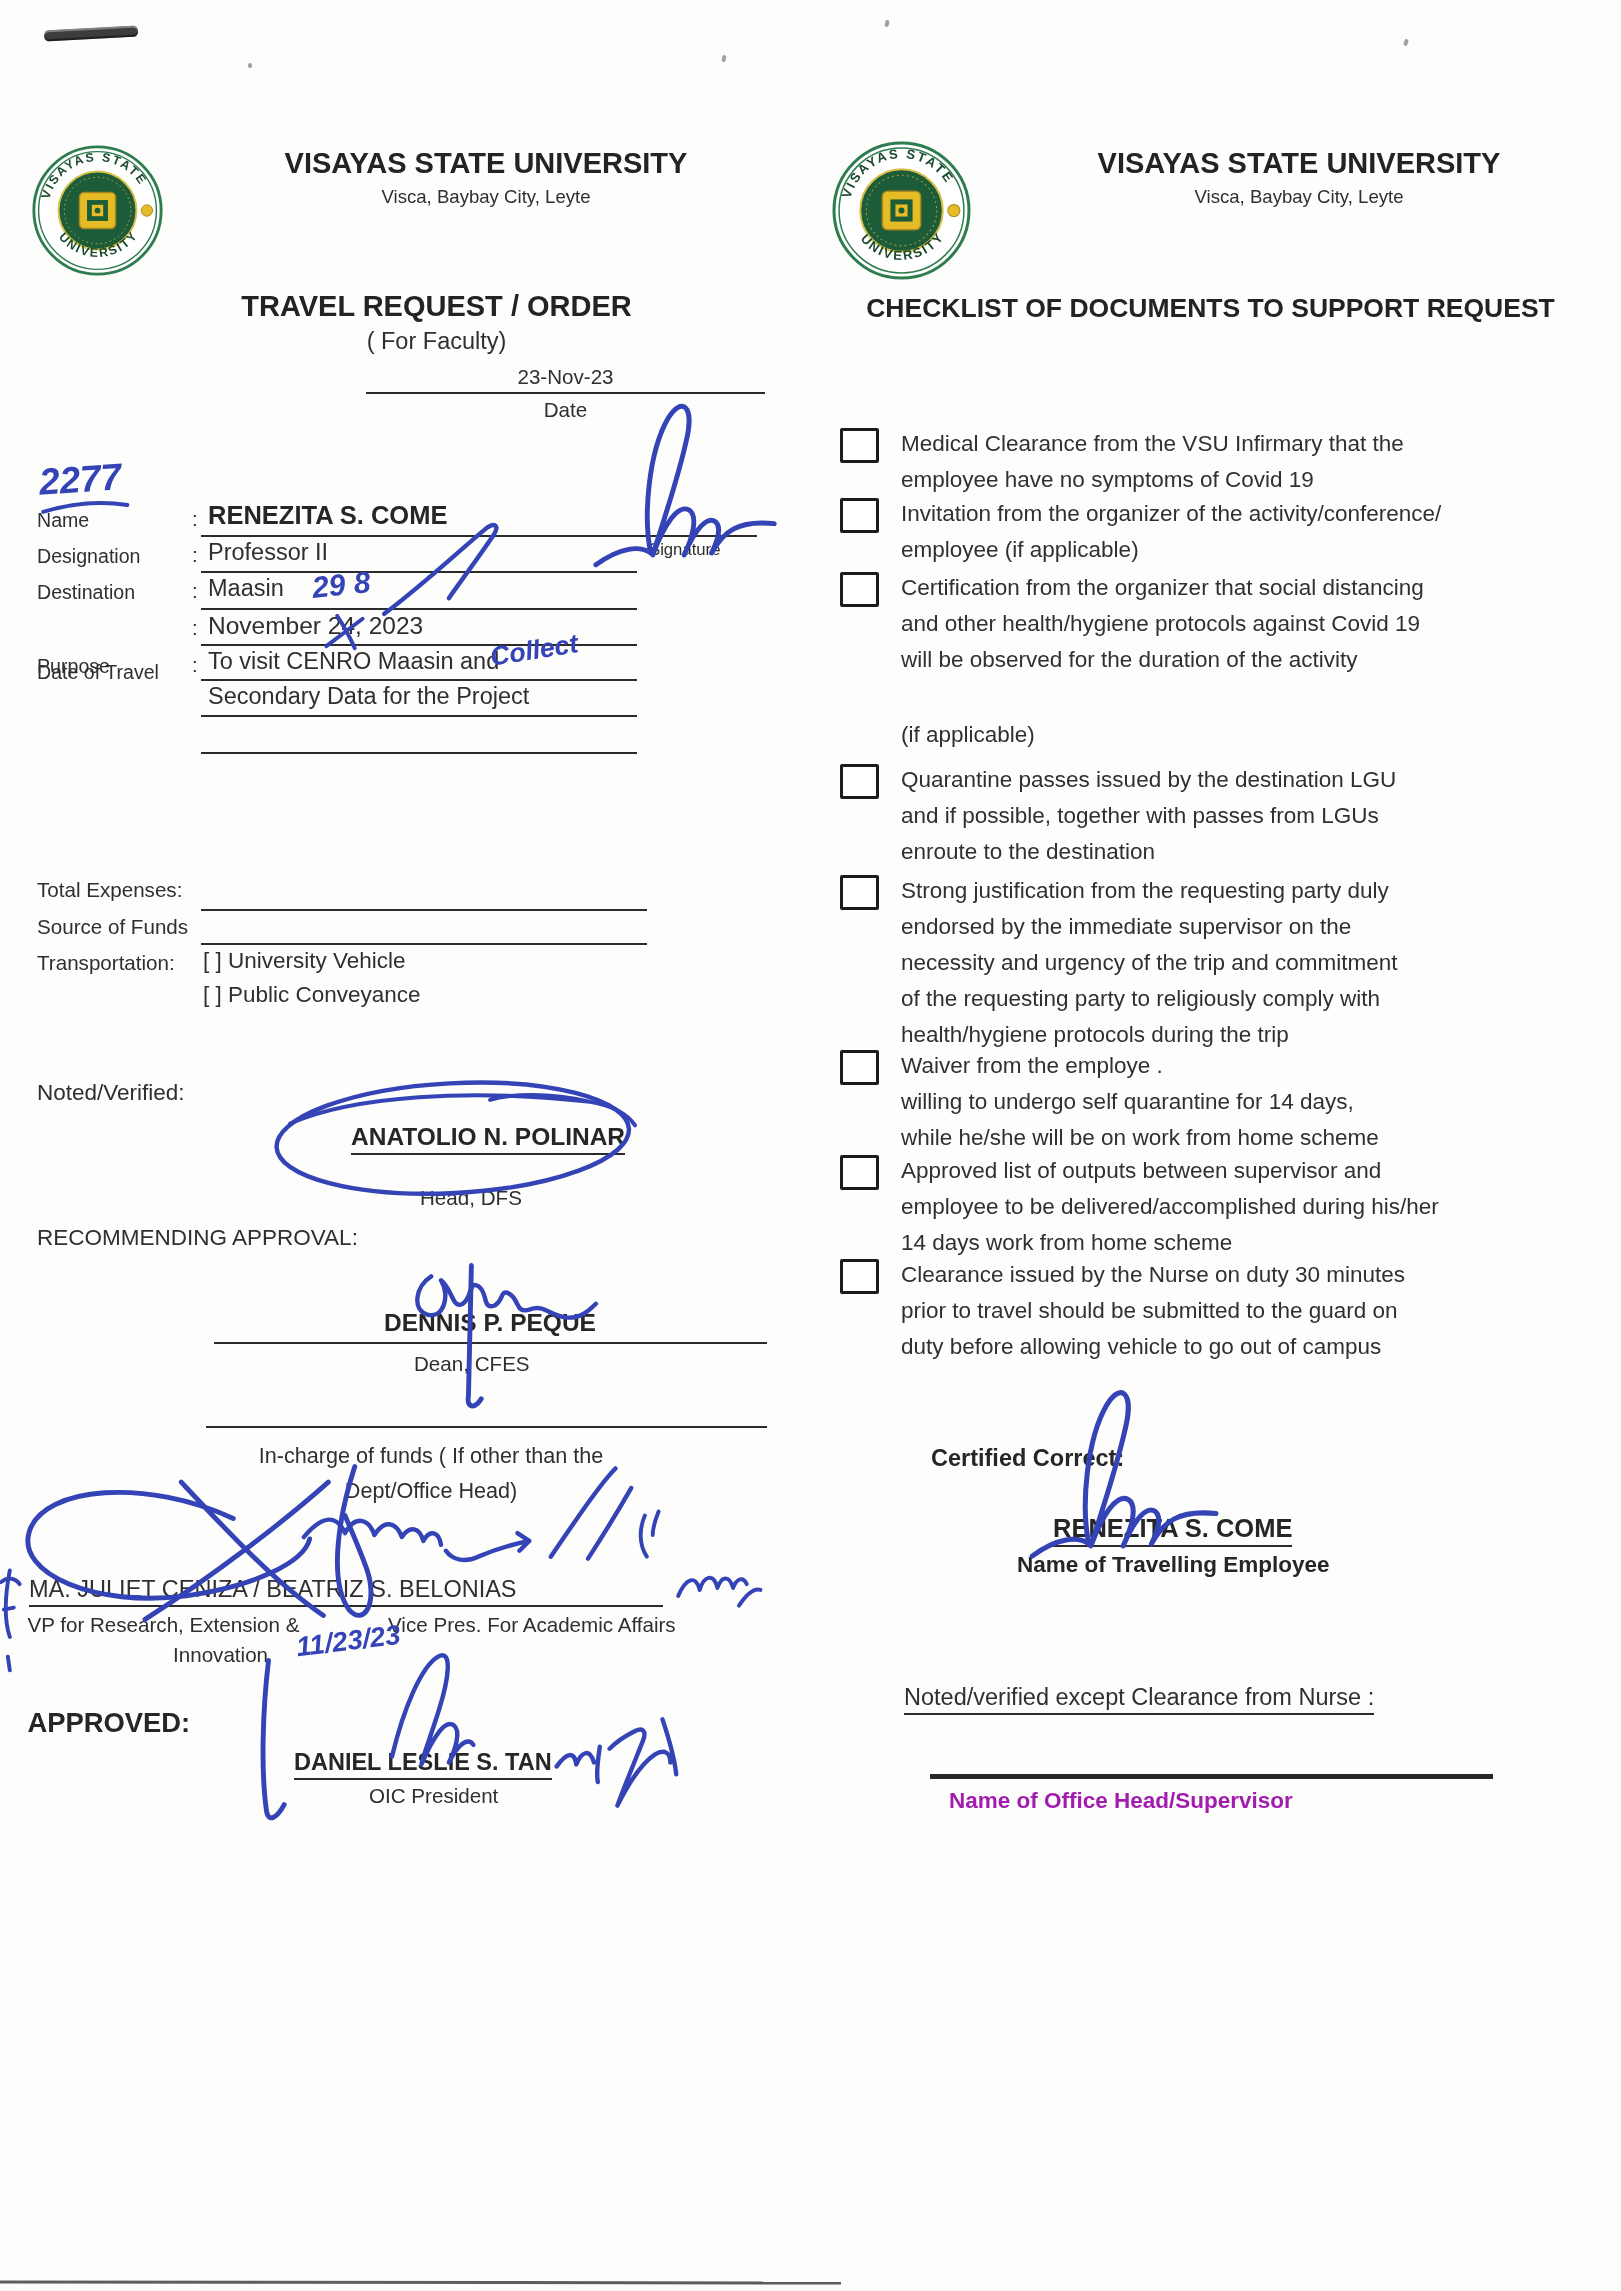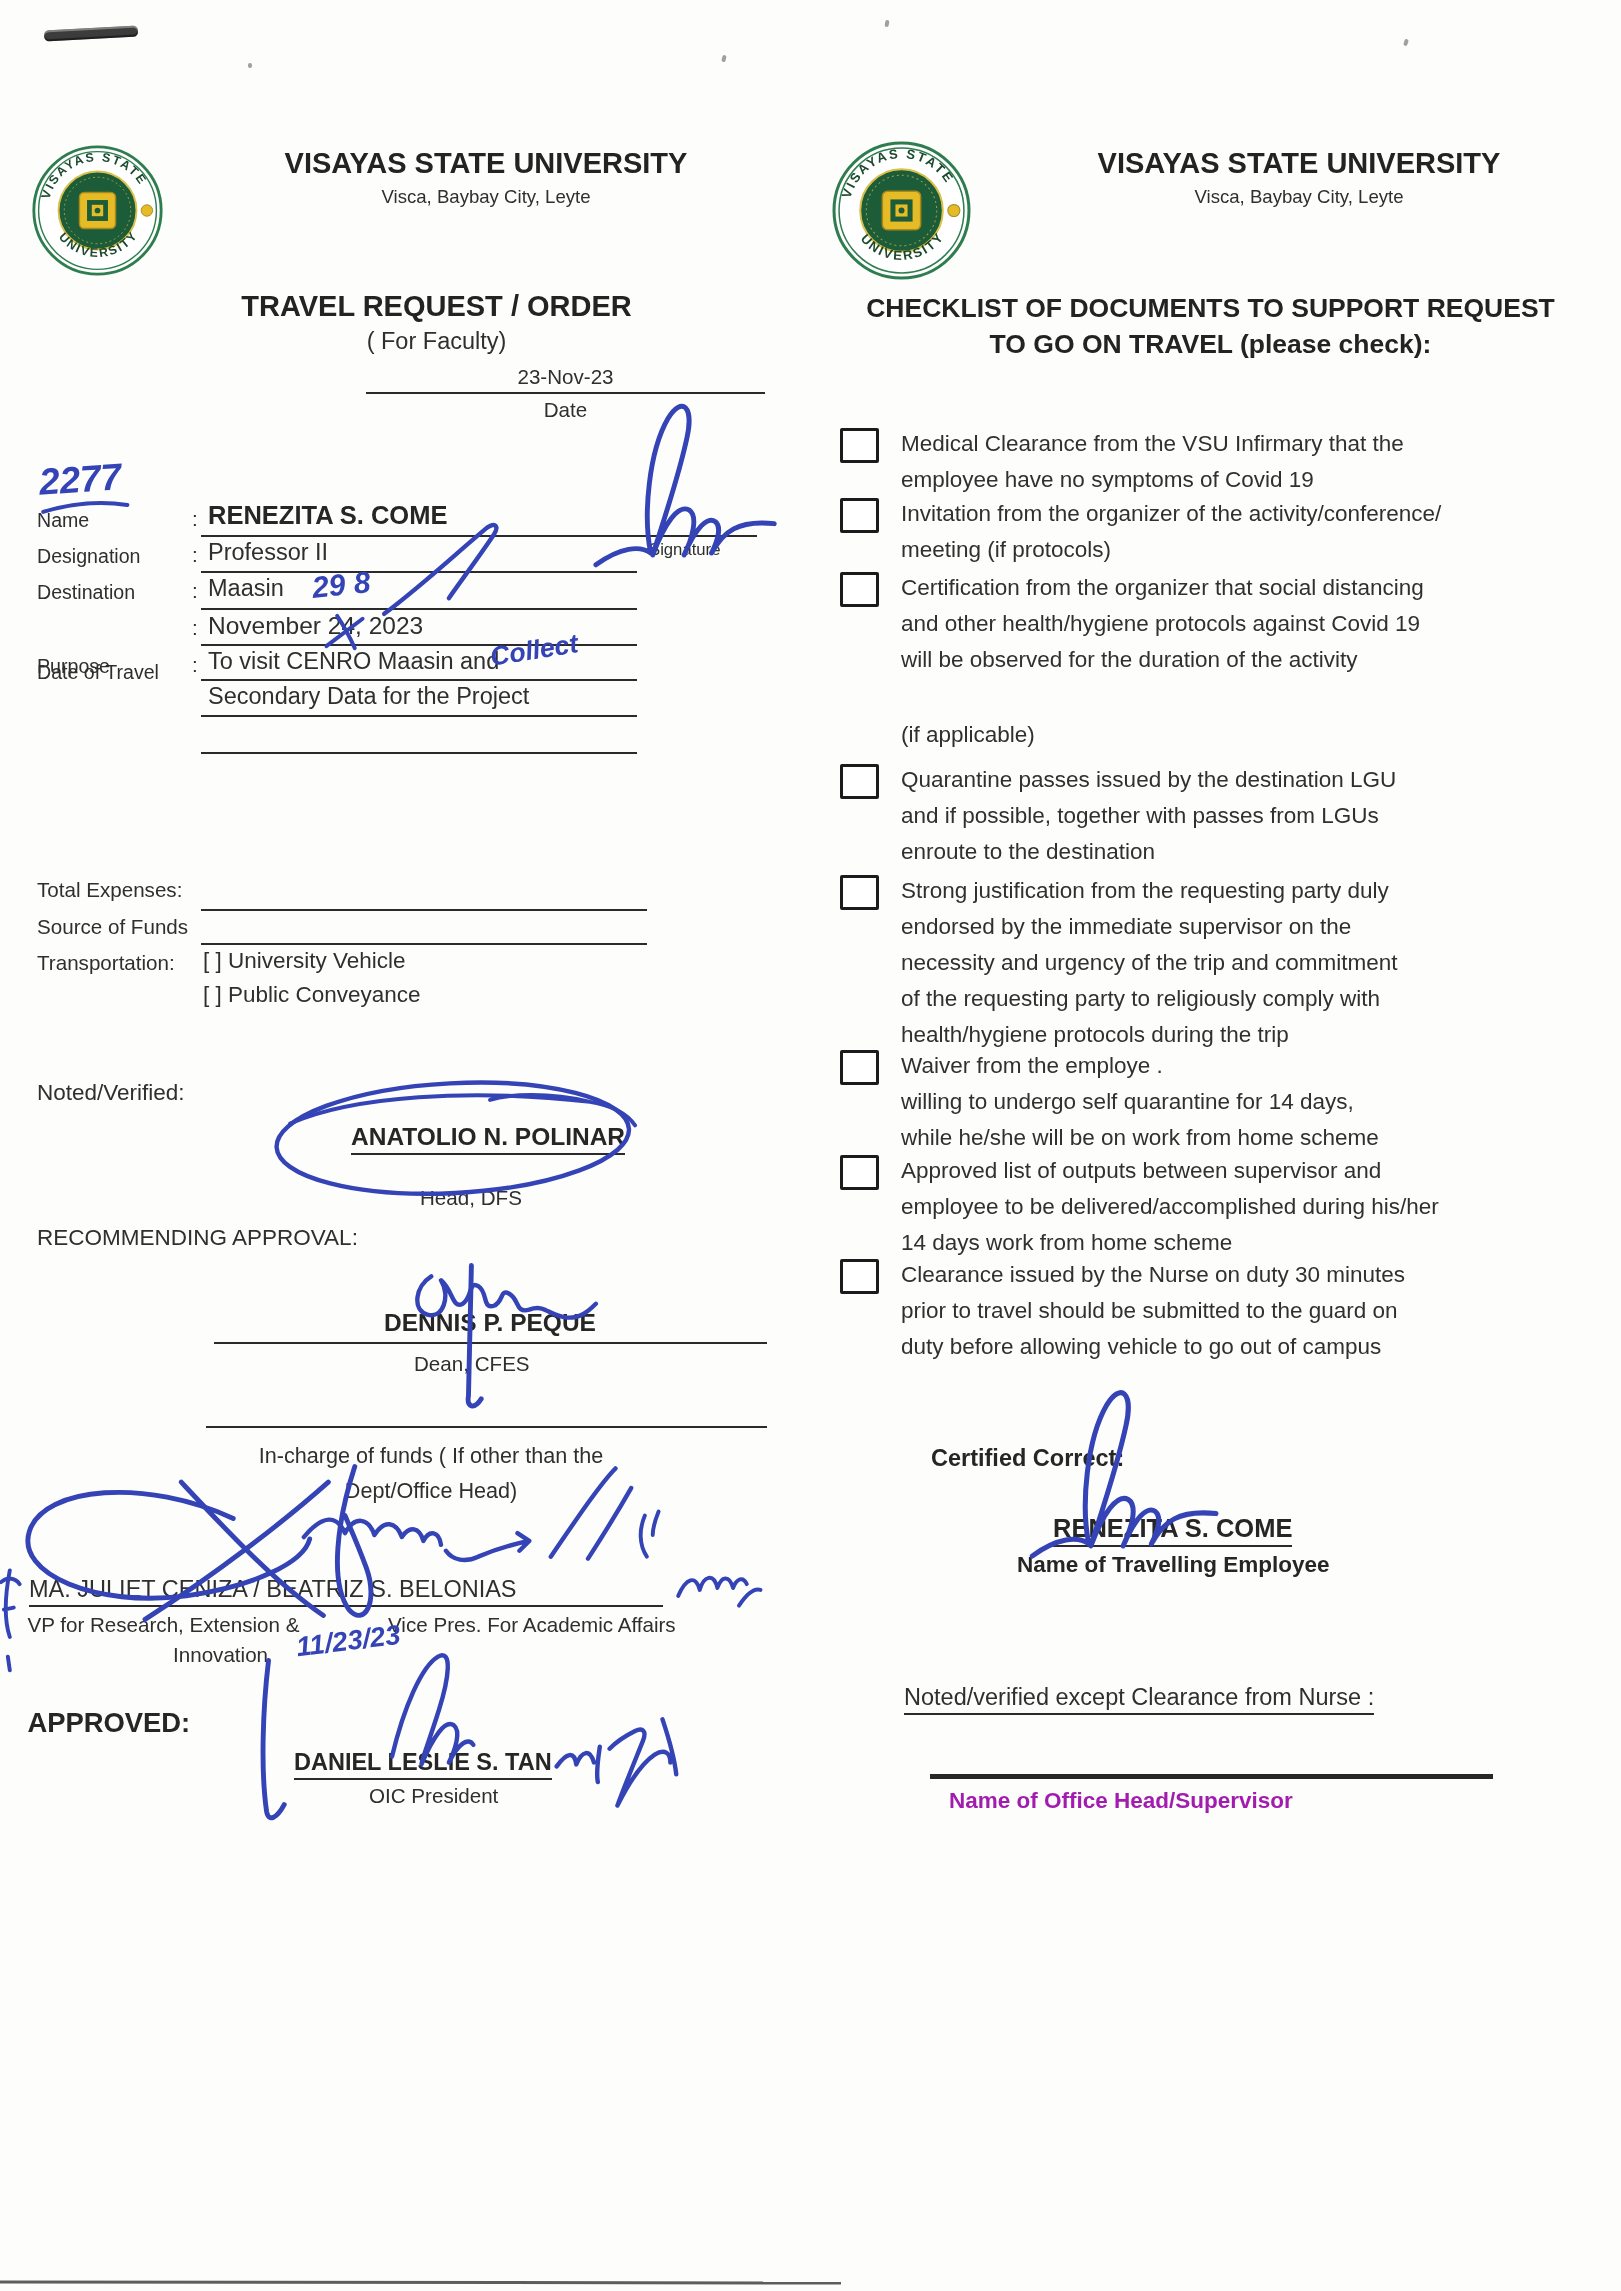--- a/index.html
+++ b/index.html
@@ -146,35 +146,34 @@
     <rect x="59" y="59" width="22" height="22" fill="#1c5c38"></rect>
     <rect x="64" y="64" width="12" height="12" fill="#e5bc25"></rect>
     <circle cx="70" cy="70" r="3" fill="#1c5c38"></circle>
     <circle cx="122" cy="70" r="6" fill="#e5bc25" stroke="#a8871c" stroke-width="1"></circle>
   </svg>
 
   <div class="abs c b" style="left:1059px;top:147px;width:480px;font-size:29px;color:#232323;">VISAYAS STATE UNIVERSITY</div>
   <div class="abs c" style="left:1059px;top:186px;width:480px;font-size:18.6px;">Visca, Baybay City, Leyte</div>
 
   <div class="abs c b" style="left:838px;top:293px;width:745px;font-size:26.5px;color:#232323;">CHECKLIST OF DOCUMENTS TO SUPPORT REQUEST</div>
-  <div class="abs c b" style="left:838px;top:329px;width:745px;font-size:26.5px;color:#232323;">TO GO ON TRAVEL (please check):</div>
 
   <div class="chk-item" style="top:426px;">
     <span class="cb"></span>
     <div class="chk-lines">
       <div>Medical Clearance from the VSU Infirmary that the</div>
       <div>employee have no symptoms of Covid 19</div>
     </div>
   </div>
 
   <div class="chk-item" style="top:496px;">
     <span class="cb"></span>
     <div class="chk-lines">
       <div>Invitation from the organizer of the activity/conference/</div>
-      <div>meeting (if protocols)</div>
+      <div>employee (if applicable)</div>
     </div>
   </div>
 
   <div class="chk-item" style="top:570px;">
     <span class="cb"></span>
     <div class="chk-lines">
       <div>Certification from the organizer that social distancing</div>
       <div>and other health/hygiene protocols against Covid 19</div>
       <div>will be observed for the duration of the activity</div>
     </div>

